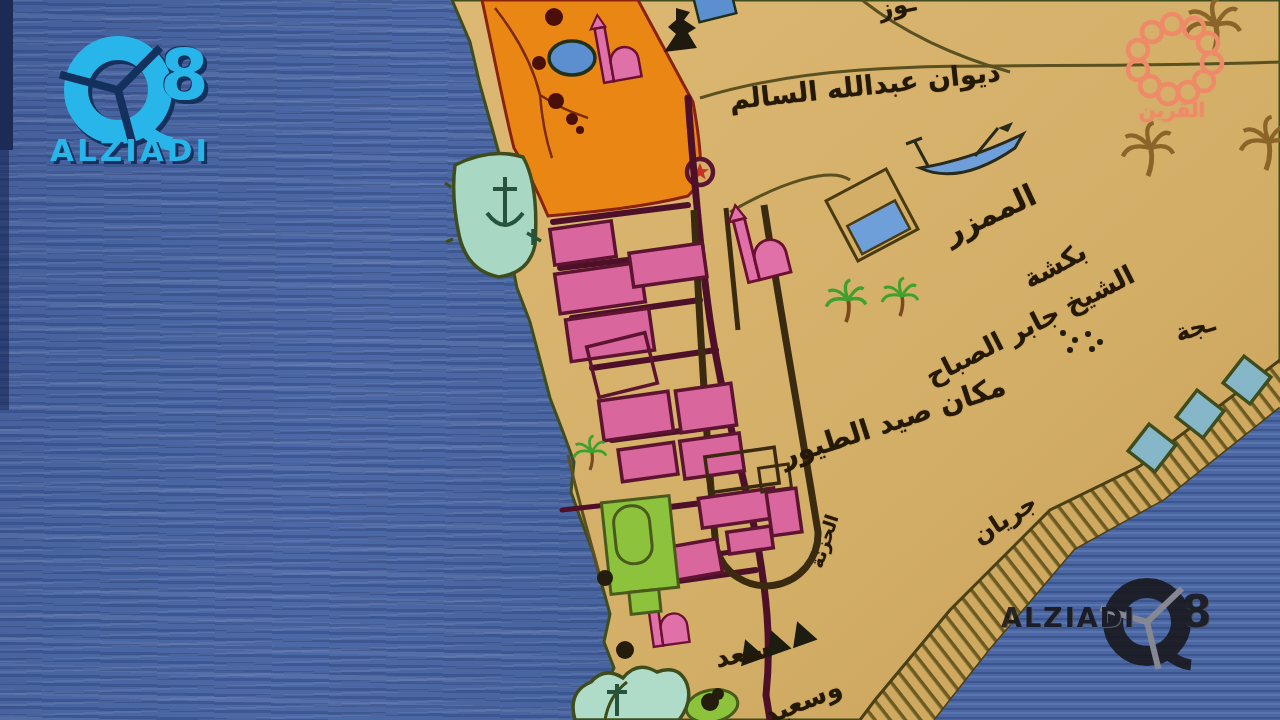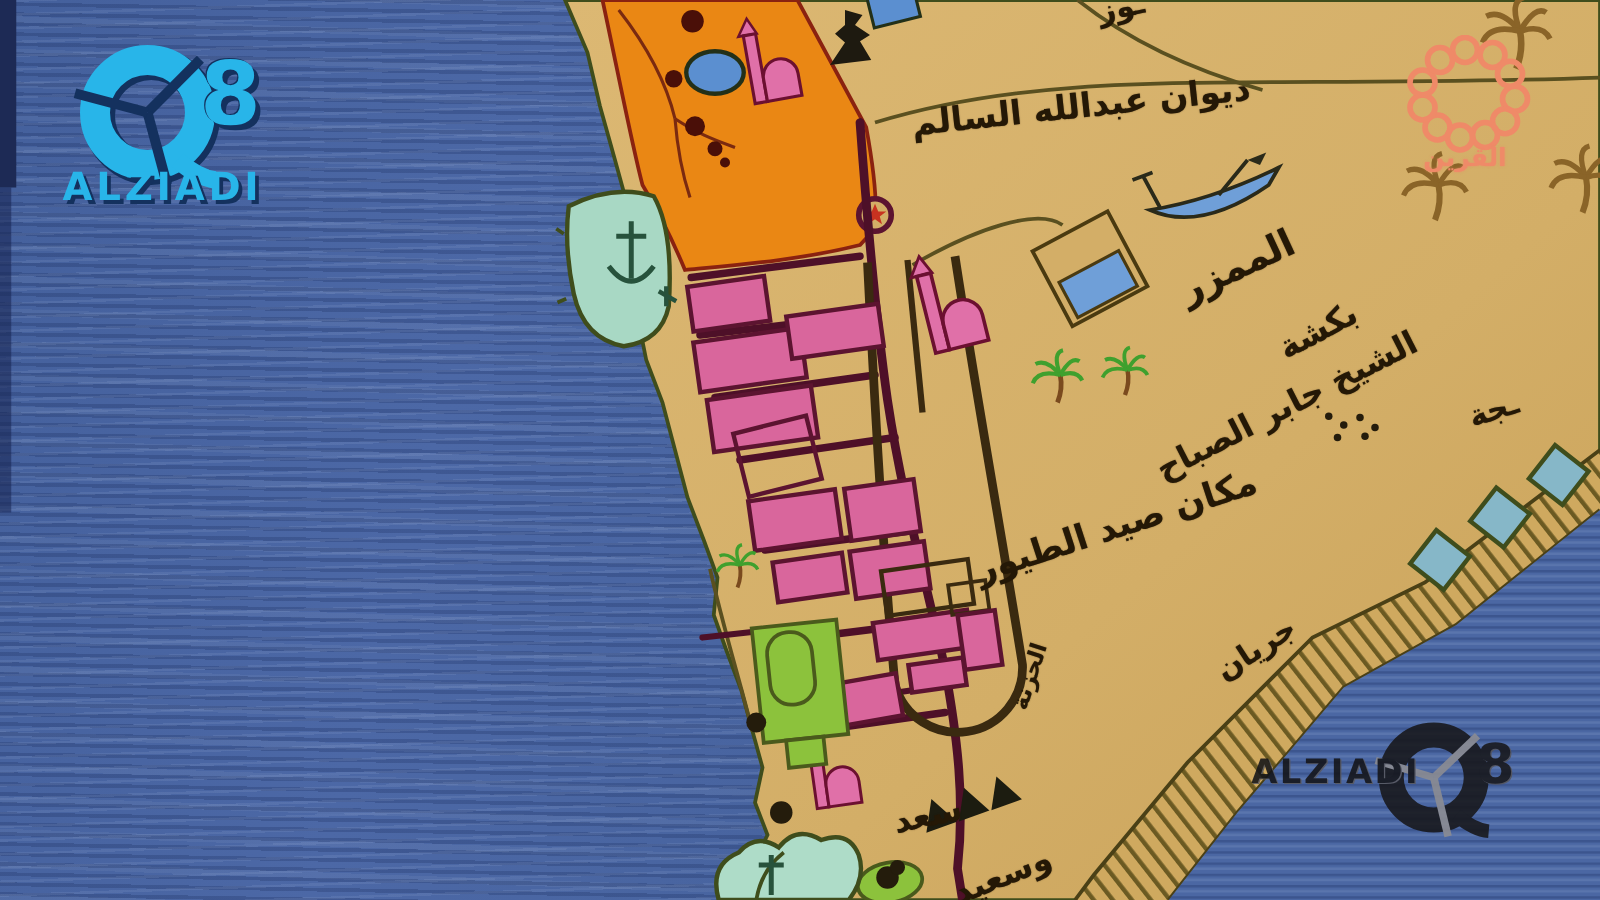--- a/index.html
+++ b/index.html
@@ -20,21 +20,21 @@
   .mlabel{position:absolute;color:#241806;font-weight:bold;direction:rtl;
           white-space:nowrap;text-align:center;line-height:1.05;
           text-shadow:0 0 1px rgba(42,26,6,.65);}
   
   .q8logo{position:absolute;left:22px;top:10px;width:200px;height:170px;}
   .q8logo .eight{position:absolute;left:138px;top:24px;font-size:70px;font-weight:bold;
       color:#28b5e9;text-shadow:4px 4px 0 #14315e, -1px -1px 0 #14315e;}
   .q8logo .name{position:absolute;left:28px;top:122px;font-size:31px;font-weight:bold;
       letter-spacing:3px;color:#28b5e9;text-shadow:3px 3px 0 #14315e;}
   
-  .qurain{position:absolute;left:1116px;top:28px;width:116px;height:116px;}
+  .qurain{position:absolute;left:1116px;top:12px;width:116px;height:116px;}
   .qurain .ar{position:absolute;left:0;top:86px;width:112px;text-align:center;
       font-size:20px;font-weight:bold;color:#ef8a68;direction:rtl;
       text-shadow:0 0 2px rgba(239,138,104,.8);}
   
   .wm{position:absolute;left:995px;top:566px;width:235px;height:115px;opacity:.88;}
   .wm .name{position:absolute;left:6px;top:36px;font-size:27px;font-weight:bold;
       letter-spacing:2px;color:#141418;text-shadow:1px 1px 0 #5a5a60;}
   .wm .eight{position:absolute;left:186px;top:20px;font-size:44px;font-weight:bold;
       color:#17171a;text-shadow:1px 1px 0 #55555c;}
 </style>

